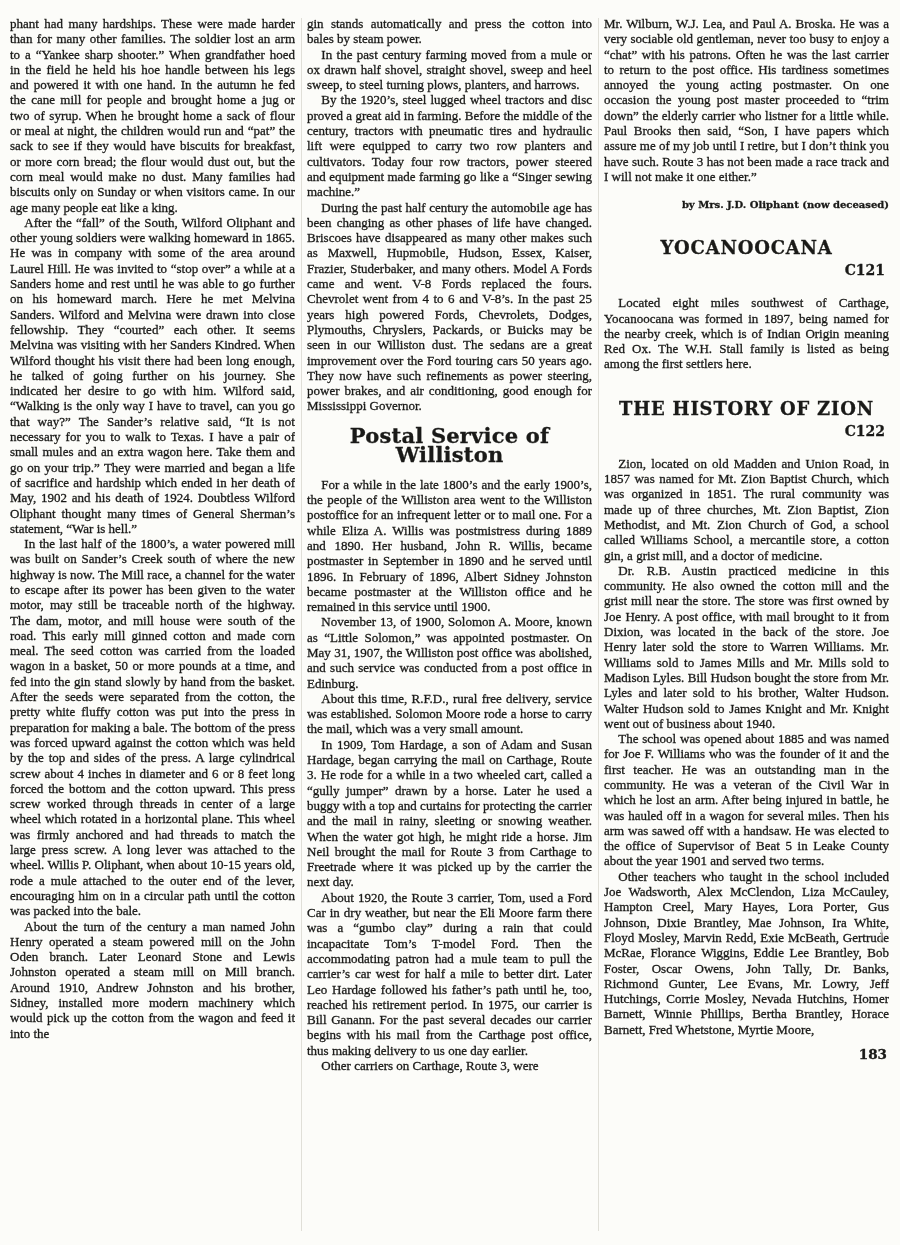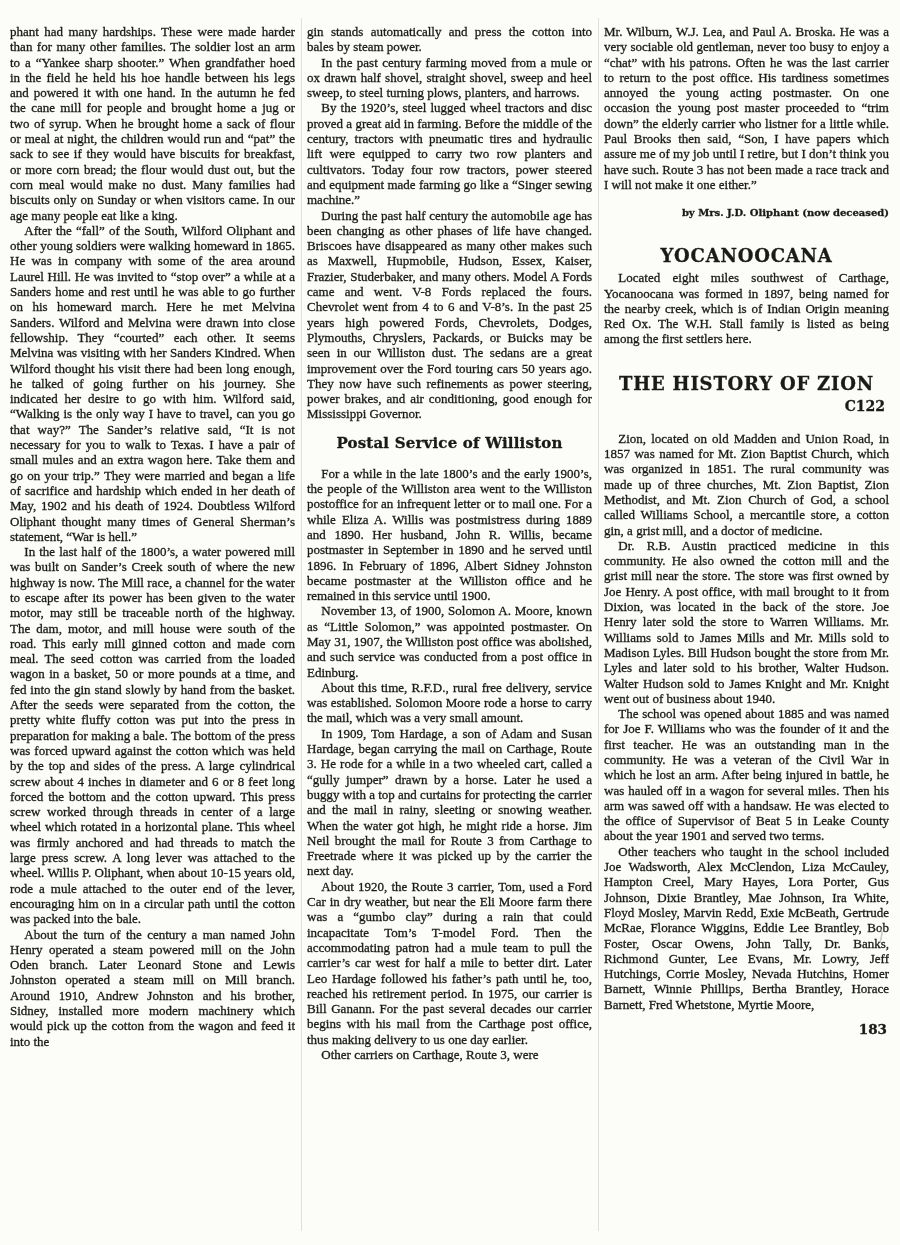--- a/index.html
+++ b/index.html
@@ -1,37 +1,37 @@
 <!DOCTYPE html>
 <html><head>
 <meta charset="utf-8">
 <style>
   html,body{margin:0;padding:0;background:#ffffff;}
   .page{
     position:relative;
     width:900px;height:1245px;
     background:#fcfcf9;
     box-sizing:border-box;
-    padding:24px 10px 0 10px;
+    padding:16px 10px 0 10px;
     display:flex;gap:12px;
     overflow:hidden;
     color:#1a1a18;
     font-family:"Liberation Serif","DejaVu Serif",serif;
   }
   .col{
     flex:0 0 285px;width:285px;height:1221px;overflow:hidden;
     font-size:13px;line-height:15.3px;
     text-align:justify;
     -webkit-text-stroke:0.3px;
   }
   .col p{margin:0;text-indent:1.1em;}
   .col p.cont{text-indent:0;}
   .heading-small{
     font-family:"DejaVu Serif",serif;
-    font-size:15px;font-weight:bold;
+    font-size:21px;font-weight:bold;
     text-align:center;margin:12px 0 13px 0;
     letter-spacing:0.2px;line-height:19px;
   }
   .heading-large{
     font-family:"DejaVu Serif",serif;
     font-size:18px;font-weight:bold;
     text-align:center;line-height:29px;
     letter-spacing:0.8px;
     max-width:262px;margin:20px auto 0 auto;
   }
@@ -90,20 +90,21 @@
     <p>About this time, R.F.D., rural free delivery, service was established. Solomon Moore rode a horse to carry the mail, which was a very small amount.</p>
     <p>In 1909, Tom Hardage, a son of Adam and Susan Hardage, began carrying the mail on Carthage, Route 3. He rode for a while in a two wheeled cart, called a “gully jumper” drawn by a horse. Later he used a buggy with a top and curtains for protecting the carrier and the mail in rainy, sleeting or snowing weather. When the water got high, he might ride a horse. Jim Neil brought the mail for Route 3 from Carthage to Freetrade where it was picked up by the carrier the next day.</p>
     <p>About 1920, the Route 3 carrier, Tom, used a Ford Car in dry weather, but near the Eli Moore farm there was a “gumbo clay” during a rain that could incapacitate Tom’s T-model Ford. Then the accommodating patron had a mule team to pull the carrier’s car west for half a mile to better dirt. Later Leo Hardage followed his father’s path until he, too, reached his retirement period. In 1975, our carrier is Bill Ganann. For the past several decades our carrier begins with his mail from the Carthage post office, thus making delivery to us one day earlier.</p>
     <p>Other carriers on Carthage, Route 3, were</p>
   </div>
 
   <div class="col">
     <p class="cont">Mr. Wilburn, W.J. Lea, and Paul A. Broska. He was a very sociable old gentleman, never too busy to enjoy a “chat” with his patrons. Often he was the last carrier to return to the post office. His tardiness sometimes annoyed the young acting postmaster. On one occasion the young post master proceeded to “trim down” the elderly carrier who listner for a little while. Paul Brooks then said, “Son, I have papers which assure me of my job until I retire, but I don’t think you have such. Route 3 has not been made a race track and I will not make it one either.”</p>
     <div class="byline">by Mrs. J.D. Oliphant (now deceased)</div>
     <h1 class="heading-large">YOCANOOCANA</h1>
+    <div class="code">C121</div>
     <p>Located eight miles southwest of Carthage, Yocanoocana was formed in 1897, being named for the nearby creek, which is of Indian Origin meaning Red Ox. The W.H. Stall family is listed as being among the first settlers here.</p>
     <h1 class="heading-large zion">THE HISTORY OF ZION</h1>
     <div class="code">C122</div>
     <p>Zion, located on old Madden and Union Road, in 1857 was named for Mt. Zion Baptist Church, which was organized in 1851. The rural community was made up of three churches, Mt. Zion Baptist, Zion Methodist, and Mt. Zion Church of God, a school called Williams School, a mercantile store, a cotton gin, a grist mill, and a doctor of medicine.</p>
     <p>Dr. R.B. Austin practiced medicine in this community. He also owned the cotton mill and the grist mill near the store. The store was first owned by Joe Henry. A post office, with mail brought to it from Dixion, was located in the back of the store. Joe Henry later sold the store to Warren Williams. Mr. Williams sold to James Mills and Mr. Mills sold to Madison Lyles. Bill Hudson bought the store from Mr. Lyles and later sold to his brother, Walter Hudson. Walter Hudson sold to James Knight and Mr. Knight went out of business about 1940.</p>
     <p>The school was opened about 1885 and was named for Joe F. Williams who was the founder of it and the first teacher. He was an outstanding man in the community. He was a veteran of the Civil War in which he lost an arm. After being injured in battle, he was hauled off in a wagon for several miles. Then his arm was sawed off with a handsaw. He was elected to the office of Supervisor of Beat 5 in Leake County about the year 1901 and served two terms.</p>
     <p>Other teachers who taught in the school included Joe Wadsworth, Alex McClendon, Liza McCauley, Hampton Creel, Mary Hayes, Lora Porter, Gus Johnson, Dixie Brantley, Mae Johnson, Ira White, Floyd Mosley, Marvin Redd, Exie McBeath, Gertrude McRae, Florance Wiggins, Eddie Lee Brantley, Bob Foster, Oscar Owens, John Tally, Dr. Banks, Richmond Gunter, Lee Evans, Mr. Lowry, Jeff Hutchings, Corrie Mosley, Nevada Hutchins, Homer Barnett, Winnie Phillips, Bertha Brantley, Horace Barnett, Fred Whetstone, Myrtie Moore,</p>
     <div class="pagenum">183</div>
   </div>
 </div>

